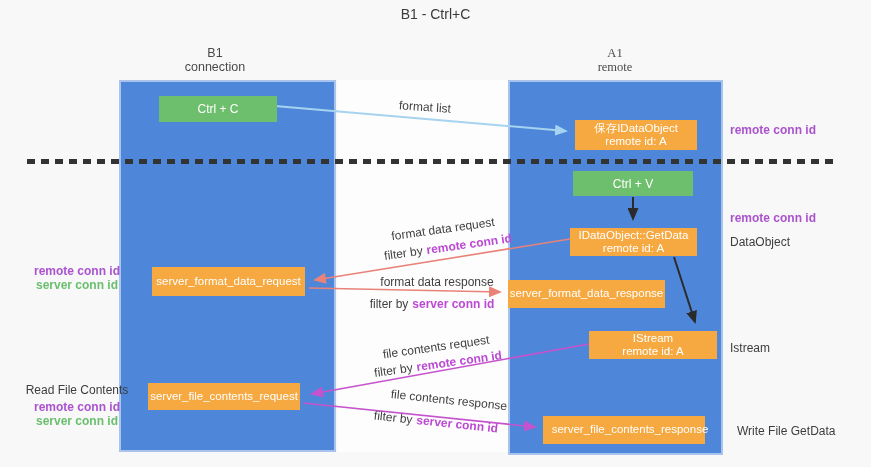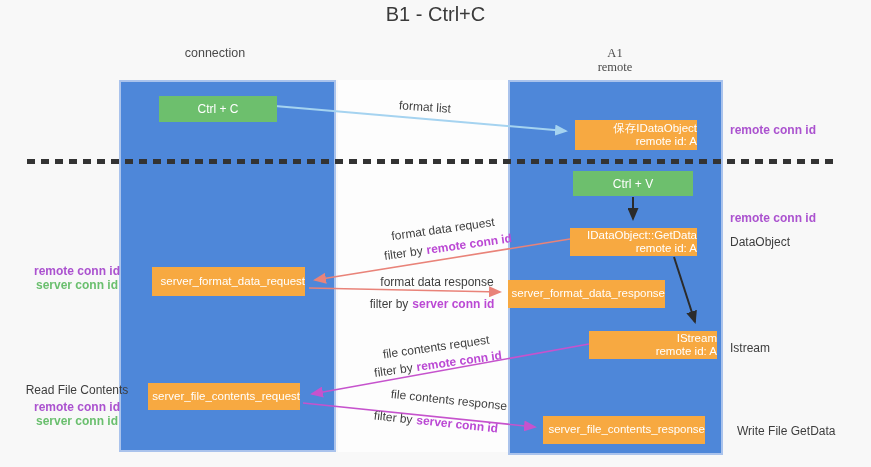--- a/index.html
+++ b/index.html
@@ -3,30 +3,30 @@
 <meta charset="utf-8">
 <style>
   html,body{margin:0;padding:0;background:#f4f5f6;}
   .canvas{
     position:relative;width:871px;height:467px;margin:0 auto;
     background:#f8f8f8;overflow:hidden;
     font-family:"Liberation Sans","DejaVu Sans",sans-serif;
     color:#3d3d3d;
   }
   .abs{position:absolute;}
-  .title{top:4px;left:0;width:871px;text-align:center;font-size:20px;line-height:20px;color:#3a3a3a;}
+  .title{top:4px;left:0;width:871px;text-align:center;font-size:14px;line-height:20px;color:#3a3a3a;}
   .col-header{text-align:center;font-size:12.5px;line-height:14px;color:#4a4a4a;}
   .mid-band{left:338px;top:80px;width:170px;height:372px;background:#fdfdfd;}
   .lifeline{background:#4e87d9;border:2px solid #aac3ec;box-sizing:border-box;}
   .node{
     box-sizing:border-box;display:flex;flex-direction:column;align-items:center;justify-content:center;
     color:#ffffff;text-align:center;white-space:nowrap;
   }
   .green{background:#6dbf6d;font-size:12px;}
-  .orange{background:#f7a941;font-size:11.5px;line-height:13.5px;align-items:flex-end;}
+  .orange{background:#f7a941;font-size:11.5px;line-height:13.5px;}
   .orange.single{font-size:11.5px;}
   .dashed-sep{
     left:27px;top:159px;width:811px;height:5px;
     background:repeating-linear-gradient(90deg,#333333 0 8px,rgba(0,0,0,0) 8px 14px);
   }
   .side-label{font-size:12px;white-space:nowrap;}
   .purple{color:#ab52cf;font-weight:bold;}
   .greenlbl{color:#6abf6e;font-weight:bold;}
   .plain{color:#3d3d3d;}
   .ann{font-size:12px;color:#3f3f3f;text-align:center;white-space:nowrap;}
@@ -40,20 +40,21 @@
 </head>
 <body>
 
 <div class="canvas">
 
   <div class="abs title">
     <div>B1 - Ctrl+C</div>
   </div>
 
   <div class="abs col-header" style="left:130px;top:46px;width:170px;">
+    <div>B1</div>
     <div>connection</div>
   </div>
   <div class="abs col-header" style="left:530px;top:46px;width:170px;font-family:Liberation Serif, serif;">
     <div>A1</div>
     <div>remote</div>
   </div>
 
   <div class="abs mid-band"></div>
   <div class="abs lifeline" style="left:119px;top:80px;width:217px;height:372px;"></div>
   <div class="abs lifeline" style="left:508px;top:80px;width:215px;height:375px;"></div>

